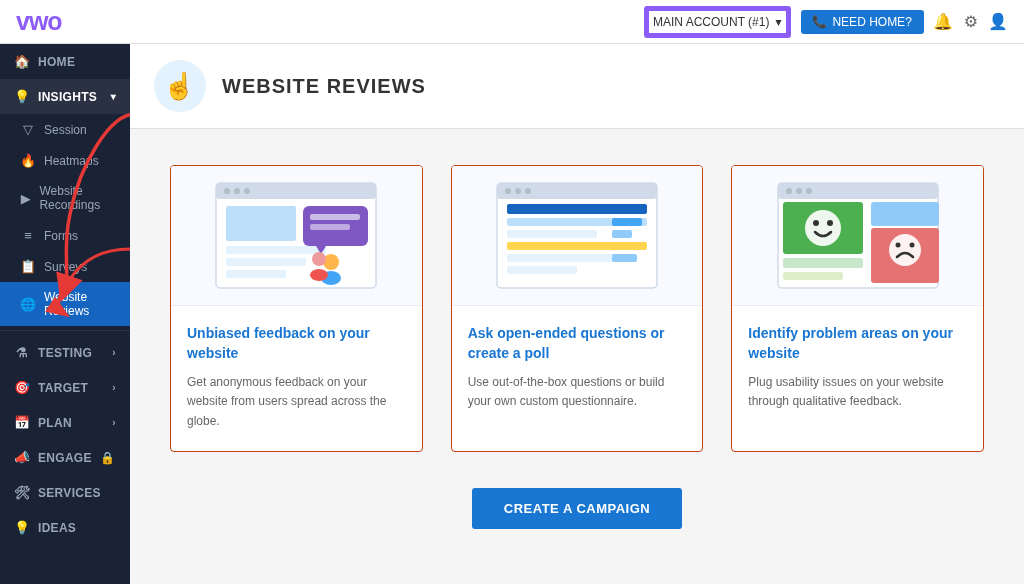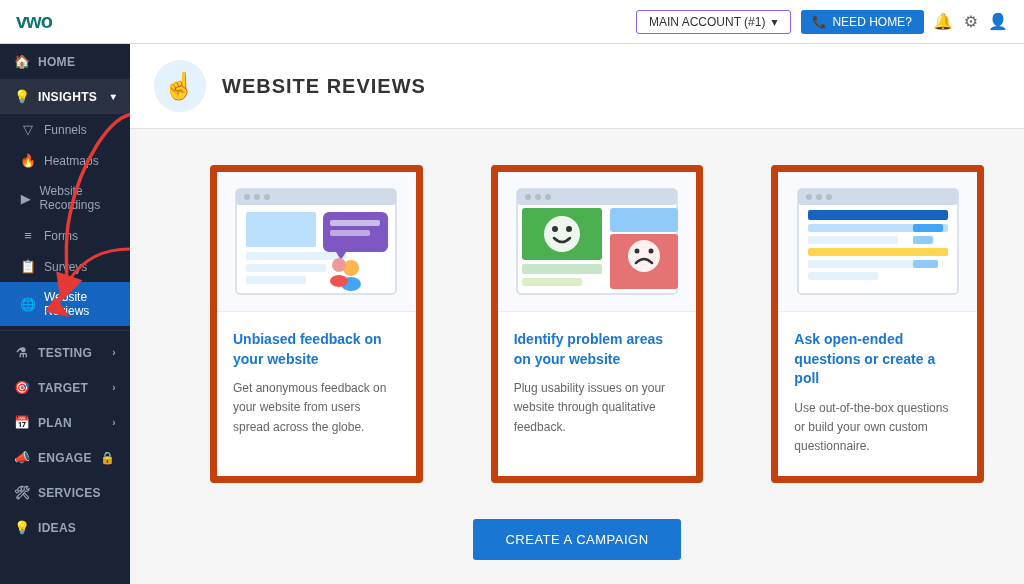--- a/index.html
+++ b/index.html
@@ -14,23 +14,23 @@
       align-items: center;
       justify-content: space-between;
       padding: 0 16px;
       flex-shrink: 0;
       z-index: 10;
     }
     .topbar-logo { color: #f5a623; font-weight: 900; font-size: 22px; letter-spacing: -1px; }
     .topbar-right { display: flex; align-items: center; gap: 10px; }
     .account-btn {
       background: #fff;
-      border: 1px solid #8b5cf6;
+      border: 5px solid #8b5cf6;
       border-radius: 3px;
-      padding: 4px 12px;
+      padding: 4px 4px;
       font-size: 12px;
       cursor: pointer;
       display: flex;
       align-items: center;
       gap: 6px;
       color: #333;
     }
     .need-help-btn {
       background: #1976d2;
       color: #fff;
@@ -123,50 +123,50 @@
       font-size: 11px;
       color: #999;
       text-transform: uppercase;
       letter-spacing: 0.5px;
       margin-top: 2px;
     }
 
     
     .content-area { padding: 36px 40px; }
     .cards-row { display: flex; gap: 28px; margin-bottom: 36px; }
-    .card { flex: 1; background: #fff; border: 7px solid #c2410c; border-radius: 4px; padding: 0; overflow: hidden; margin-left: 40px; }
+    .card { flex: 1; background: #fff; border: 1px solid #c2410c; border-radius: 4px; padding: 0; overflow: hidden; }
 
     
     .card-illustration { height: 140px; display: flex; align-items: center; justify-content: center; position: relative; background: #f8faff; border-bottom: 1px solid #e8eef8; padding: 12px; }
 
     
     .card-content { padding: 18px 16px 20px; }
     .card-content .card-title { font-size: 14px; font-weight: 600; color: #1976d2; margin-bottom: 10px; line-height: 1.4; }
     .card-content .card-desc { font-size: 12px; color: #666; line-height: 1.6; }
 
     
     .cta-area { display: flex; justify-content: center; margin-top: 10px; }
     .cta-btn {
       background: #1976d2;
       color: #fff;
       border: none;
       border-radius: 3px;
       padding: 13px 32px;
       font-size: 13px;
-      font-weight: 400;
+      font-weight: 700;
       letter-spacing: 0.5px;
       cursor: pointer;
       text-transform: uppercase;
     }
   </style>
 </head>
 <body>
 
 <div class="topbar">
-  <div class="topbar-logo" style="font-family:sans-serif;font-weight:900;color:#0f766e;font-size:20px;">vwo</div>
+  <div class="topbar-logo" style="font-family:sans-serif;font-weight:900;color:#8b5cf6;font-size:25px;">vwo</div>
   <div class="topbar-right">
     <button class="account-btn">
       <span>MAIN ACCOUNT (#1)</span>
       <span>▾</span>
     </button>
     <button class="need-help-btn">
       <span>📞</span>
       <span>NEED HOME?</span>
     </button>
     <span class="topbar-icon">🔔</span>
@@ -203,21 +203,21 @@
     </div>
 
     <div class="sidebar-item section-header" style="color:#fff;background:rgba(255,255,255,0.07);">
       <span class="sidebar-icon">💡</span>
       <span>INSIGHTS</span>
       <span class="chevron">▾</span>
     </div>
 
     <div class="sidebar-sub-item">
       <span class="sidebar-icon">▽</span>
-      <span>Funnels</span>
+      <span>Session</span>
     </div>
     <div class="sidebar-sub-item">
       <span class="sidebar-icon">🔥</span>
       <span>Heatmaps</span>
     </div>
     <div class="sidebar-sub-item">
       <span class="sidebar-icon">▶</span>
       <span>Website Recordings</span>
     </div>
     <div class="sidebar-sub-item">
@@ -318,68 +318,68 @@
 
         <div class="card">
           <div class="card-illustration">
             <svg width="170" height="115" viewBox="0 0 170 115" xmlns="http://www.w3.org/2000/svg">
               <rect x="5" y="5" width="160" height="105" rx="4" fill="white" stroke="#d0dae8" stroke-width="1.5"></rect>
               <rect x="5" y="5" width="160" height="16" rx="4" fill="#d0dae8"></rect>
               <circle cx="16" cy="13" r="3" fill="#b0bec5"></circle>
               <circle cx="26" cy="13" r="3" fill="#b0bec5"></circle>
               <circle cx="36" cy="13" r="3" fill="#b0bec5"></circle>
 
-              <rect x="10" y="24" width="80" height="52" rx="3" fill="#4caf50"></rect>
-              <circle cx="50" cy="50" r="18" fill="white" opacity="0.9"></circle>
-              <circle cx="43" cy="45" r="3" fill="#333"></circle>
-              <circle cx="57" cy="45" r="3" fill="#333"></circle>
-              <path d="M 42 54 Q 50 62 58 54" fill="none" stroke="#333" stroke-width="2.5" stroke-linecap="round"></path>
-
-              <rect x="98" y="50" width="68" height="55" rx="3" fill="#e57373"></rect>
-              <circle cx="132" cy="72" r="16" fill="white" opacity="0.9"></circle>
-              <circle cx="125" cy="67" r="2.5" fill="#333"></circle>
-              <circle cx="139" cy="67" r="2.5" fill="#333"></circle>
-              <path d="M 124 79 Q 132 71 140 79" fill="none" stroke="#333" stroke-width="2.5" stroke-linecap="round"></path>
-
-              <rect x="98" y="24" width="68" height="24" rx="3" fill="#90caf9"></rect>
-
-              <rect x="10" y="80" width="80" height="10" rx="2" fill="#c8e6c9"></rect>
-              <rect x="10" y="94" width="60" height="8" rx="2" fill="#dcedc8"></rect>
+              <rect x="15" y="26" width="140" height="10" rx="2" fill="#1565c0"></rect>
+              <rect x="15" y="40" width="140" height="8" rx="2" fill="#bbdefb"></rect>
+              <rect x="15" y="52" width="90" height="8" rx="2" fill="#e3f2fd"></rect>
+              <rect x="15" y="64" width="140" height="8" rx="2" fill="#ffd54f"></rect>
+              <rect x="15" y="76" width="110" height="8" rx="2" fill="#e3f2fd"></rect>
+              <rect x="15" y="88" width="70" height="8" rx="2" fill="#e3f2fd"></rect>
+
+              <rect x="120" y="40" width="30" height="8" rx="2" fill="#42a5f5"></rect>
+              <rect x="120" y="52" width="20" height="8" rx="2" fill="#90caf9"></rect>
+              <rect x="120" y="76" width="25" height="8" rx="2" fill="#90caf9"></rect>
             </svg>
           </div>
           <div class="card-content">
-            <div class="card-title">Identify problem areas on your website</div>
-            <div class="card-desc">Plug usability issues on your website through qualitative feedback.</div>
+            <div class="card-title">Ask open-ended questions or create a poll</div>
+            <div class="card-desc">Use out-of-the-box questions or build your own custom questionnaire.</div>
           </div>
         </div>
 
         <div class="card">
           <div class="card-illustration">
             <svg width="170" height="115" viewBox="0 0 170 115" xmlns="http://www.w3.org/2000/svg">
               <rect x="5" y="5" width="160" height="105" rx="4" fill="white" stroke="#d0dae8" stroke-width="1.5"></rect>
               <rect x="5" y="5" width="160" height="16" rx="4" fill="#d0dae8"></rect>
               <circle cx="16" cy="13" r="3" fill="#b0bec5"></circle>
               <circle cx="26" cy="13" r="3" fill="#b0bec5"></circle>
               <circle cx="36" cy="13" r="3" fill="#b0bec5"></circle>
 
-              <rect x="15" y="26" width="140" height="10" rx="2" fill="#1565c0"></rect>
-              <rect x="15" y="40" width="140" height="8" rx="2" fill="#bbdefb"></rect>
-              <rect x="15" y="52" width="90" height="8" rx="2" fill="#e3f2fd"></rect>
-              <rect x="15" y="64" width="140" height="8" rx="2" fill="#ffd54f"></rect>
-              <rect x="15" y="76" width="110" height="8" rx="2" fill="#e3f2fd"></rect>
-              <rect x="15" y="88" width="70" height="8" rx="2" fill="#e3f2fd"></rect>
-
-              <rect x="120" y="40" width="30" height="8" rx="2" fill="#42a5f5"></rect>
-              <rect x="120" y="52" width="20" height="8" rx="2" fill="#90caf9"></rect>
-              <rect x="120" y="76" width="25" height="8" rx="2" fill="#90caf9"></rect>
+              <rect x="10" y="24" width="80" height="52" rx="3" fill="#4caf50"></rect>
+              <circle cx="50" cy="50" r="18" fill="white" opacity="0.9"></circle>
+              <circle cx="43" cy="45" r="3" fill="#333"></circle>
+              <circle cx="57" cy="45" r="3" fill="#333"></circle>
+              <path d="M 42 54 Q 50 62 58 54" fill="none" stroke="#333" stroke-width="2.5" stroke-linecap="round"></path>
+
+              <rect x="98" y="50" width="68" height="55" rx="3" fill="#e57373"></rect>
+              <circle cx="132" cy="72" r="16" fill="white" opacity="0.9"></circle>
+              <circle cx="125" cy="67" r="2.5" fill="#333"></circle>
+              <circle cx="139" cy="67" r="2.5" fill="#333"></circle>
+              <path d="M 124 79 Q 132 71 140 79" fill="none" stroke="#333" stroke-width="2.5" stroke-linecap="round"></path>
+
+              <rect x="98" y="24" width="68" height="24" rx="3" fill="#90caf9"></rect>
+
+              <rect x="10" y="80" width="80" height="10" rx="2" fill="#c8e6c9"></rect>
+              <rect x="10" y="94" width="60" height="8" rx="2" fill="#dcedc8"></rect>
             </svg>
           </div>
           <div class="card-content">
-            <div class="card-title">Ask open-ended questions or create a poll</div>
-            <div class="card-desc">Use out-of-the-box questions or build your own custom questionnaire.</div>
+            <div class="card-title">Identify problem areas on your website</div>
+            <div class="card-desc">Plug usability issues on your website through qualitative feedback.</div>
           </div>
         </div>
 
       </div>
 
       <div class="cta-area">
         <button class="cta-btn">CREATE A CAMPAIGN</button>
       </div>
     </div>
   </main>

